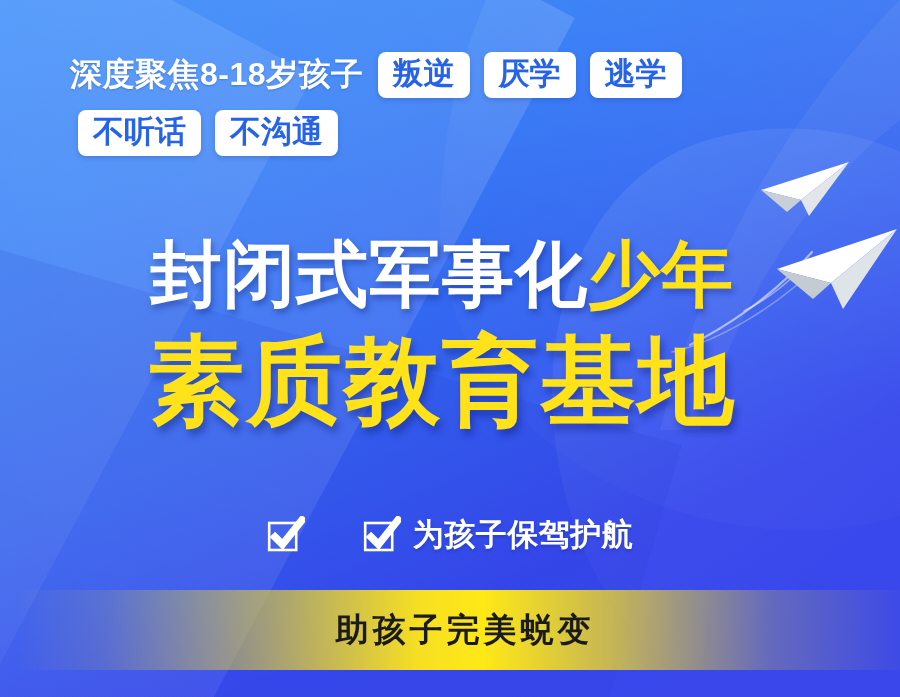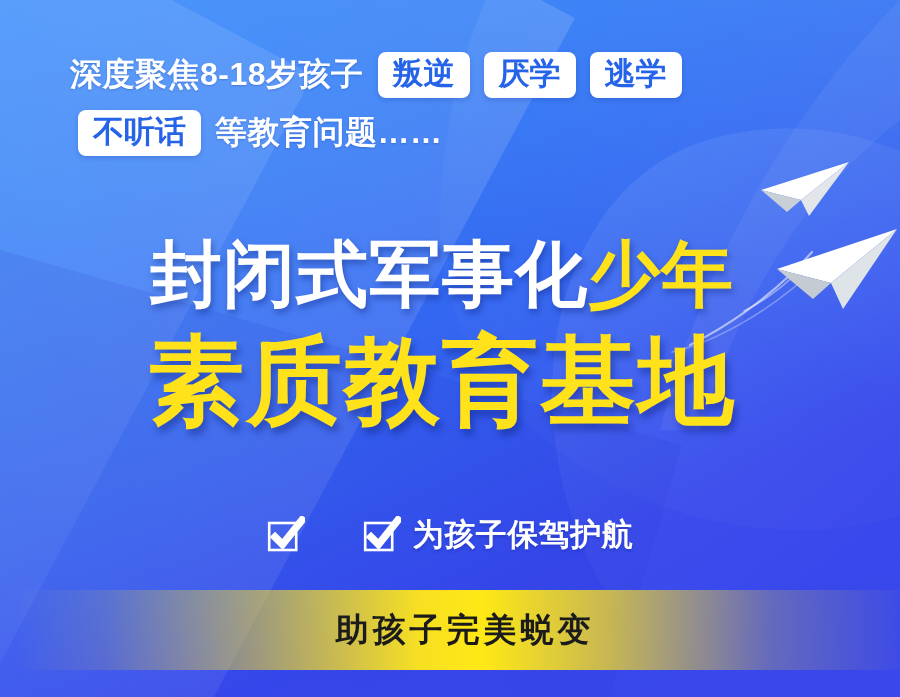--- a/index.html
+++ b/index.html
@@ -255,21 +255,21 @@
 
   <div class="tagline">
     <div class="tag-row row1">
       <span class="tag-plain">深度聚焦8-18岁孩子</span>
       <span class="tag-chip">叛逆</span>
       <span class="tag-chip">厌学</span>
       <span class="tag-chip">逃学</span>
     </div>
     <div class="tag-row row2">
       <span class="tag-chip">不听话</span>
-      <span class="tag-plain">等教育问题……</span>
+      <span class="tag-chip">不沟通</span>
     </div>
   </div>
 
   <div class="headline">
     <div class="head-line1">
       <span>封闭式军事化</span><span class="accent">少年</span>
     </div>
     <div class="head-line2">素质教育基地</div>
   </div>
 

